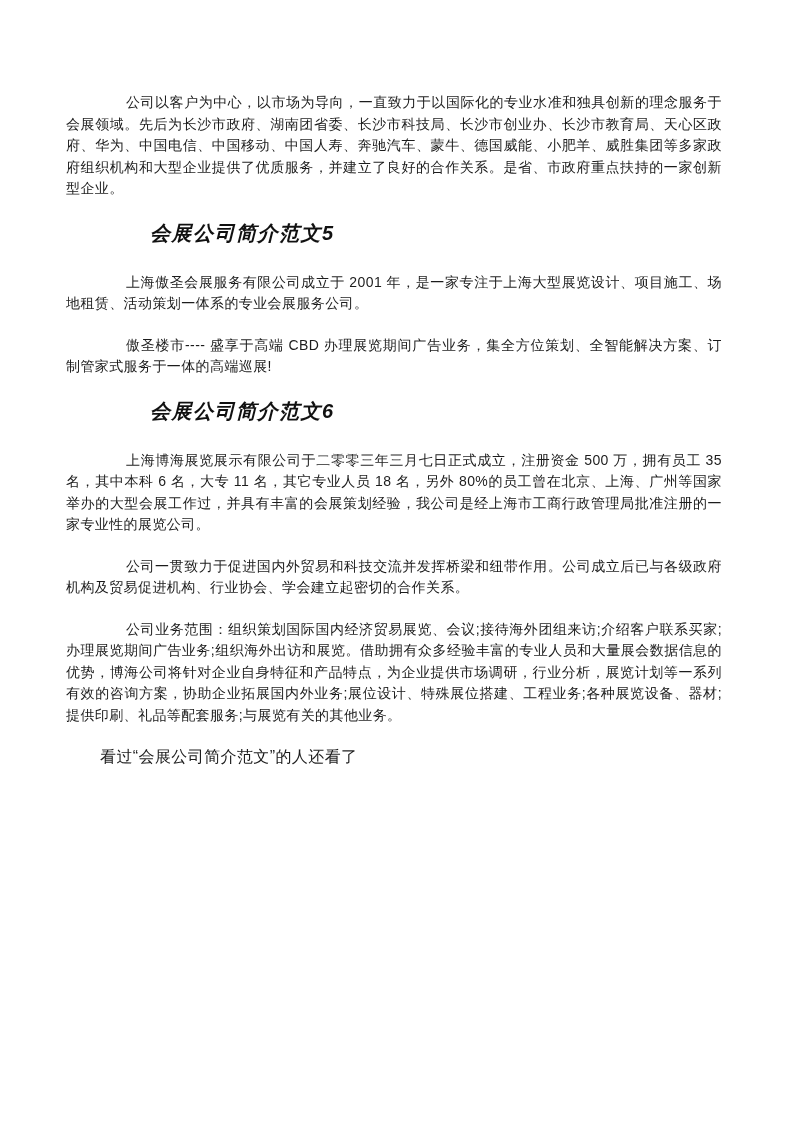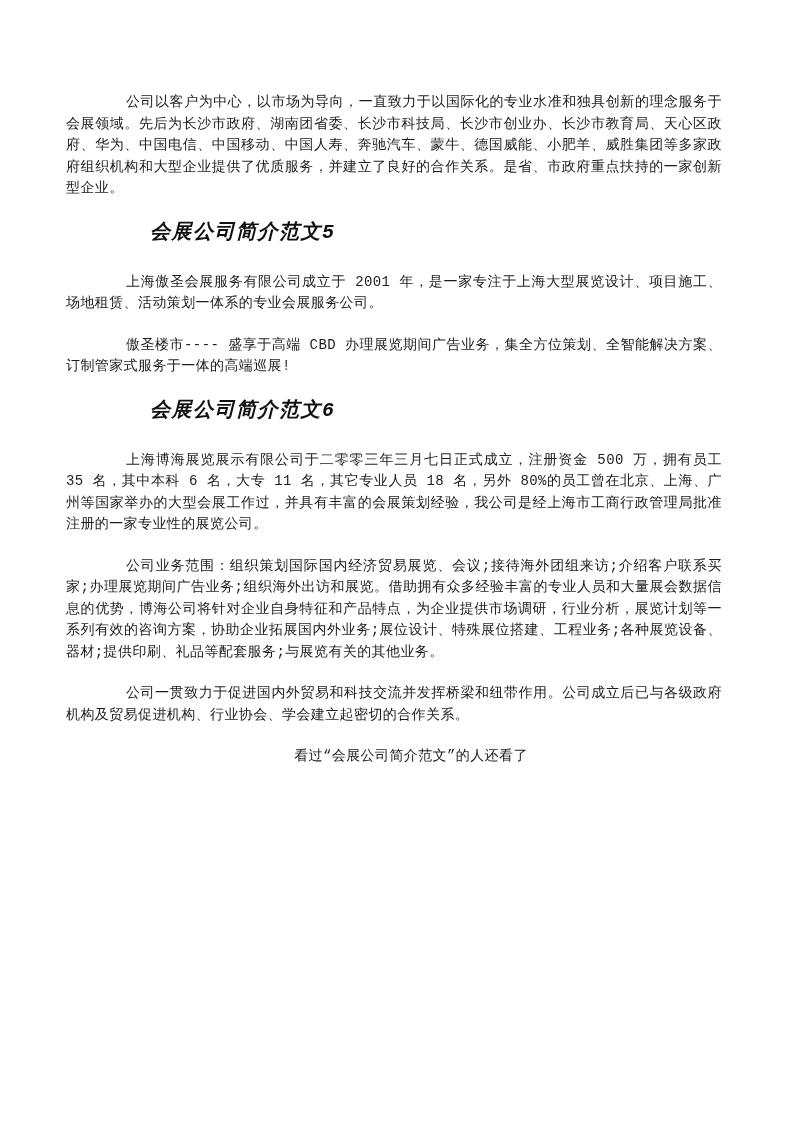--- a/index.html
+++ b/index.html
@@ -8,21 +8,21 @@
     background: #ffffff;
   }
   .page {
     position: relative;
     width: 800px;
     height: 1132px;
     margin: 0 auto;
     background: var(--page-bg, #ffffff);
     box-sizing: border-box;
     padding: 92px 78px 0 66px;
-    font-family: Liberation Mono, monospace;
+    font-family: Liberation Sans, sans-serif;
     color: var(--text-color, #1c1c1c);
     overflow: hidden;
   }
   .para {
     font-size: 14px;
     line-height: 21.5px;
     letter-spacing: 0.4px;
     text-align: justify;
     text-indent: 60px;
     margin: 0 0 20px 0;
@@ -30,24 +30,24 @@
   .section-heading {
     font-size: 20px;
     line-height: 26px;
     font-weight: bold;
     font-style: italic;
     letter-spacing: 1.5px;
     margin: 20px 0 26px 84px;
     color: var(--heading-color, #111111);
   }
   .closing {
-    font-size: 14px;
+    font-size: 16px;
     line-height: 21.5px;
     letter-spacing: 0.4px;
-    text-align: center;
+    text-align: left;
     text-indent: 34px;
     margin: 0;
   }
 </style>
 </head>
 <body>
 
 <div class="page">
 
   <p class="para">公司以客户为中心，以市场为导向，一直致力于以国际化的专业水准和独具创新的理念服务于会展领域。先后为长沙市政府、湖南团省委、长沙市科技局、长沙市创业办、长沙市教育局、天心区政府、华为、中国电信、中国移动、中国人寿、奔驰汽车、蒙牛、德国威能、小肥羊、威胜集团等多家政府组织机构和大型企业提供了优质服务，并建立了良好的合作关系。是省、市政府重点扶持的一家创新型企业。</p>
@@ -59,19 +59,19 @@
 
 
 
   <p class="para">傲圣楼市---- 盛享于高端 CBD 办理展览期间广告业务，集全方位策划、全智能解决方案、订制管家式服务于一体的高端巡展!</p>
 
 
   <h2 class="section-heading">会展公司简介范文6</h2>
 
   <p class="para">上海博海展览展示有限公司于二零零三年三月七日正式成立，注册资金 500 万，拥有员工 35 名，其中本科 6 名，大专 11 名，其它专业人员 18 名，另外 80%的员工曾在北京、上海、广州等国家举办的大型会展工作过，并具有丰富的会展策划经验，我公司是经上海市工商行政管理局批准注册的一家专业性的展览公司。</p>
 
+  <p class="para">公司一贯致力于促进国内外贸易和科技交流并发挥桥梁和纽带作用。公司成立后已与各级政府机构及贸易促进机构、行业协会、学会建立起密切的合作关系。</p>
+
   <p class="para">公司业务范围：组织策划国际国内经济贸易展览、会议;接待海外团组来访;介绍客户联系买家;办理展览期间广告业务;组织海外出访和展览。借助拥有众多经验丰富的专业人员和大量展会数据信息的优势，博海公司将针对企业自身特征和产品特点，为企业提供市场调研，行业分析，展览计划等一系列有效的咨询方案，协助企业拓展国内外业务;展位设计、特殊展位搭建、工程业务;各种展览设备、器材;提供印刷、礼品等配套服务;与展览有关的其他业务。</p>
-
-  <p class="para">公司一贯致力于促进国内外贸易和科技交流并发挥桥梁和纽带作用。公司成立后已与各级政府机构及贸易促进机构、行业协会、学会建立起密切的合作关系。</p>
 
   <p class="closing">看过“会展公司简介范文”的人还看了</p>
 
 </div>
 
 </body></html>

